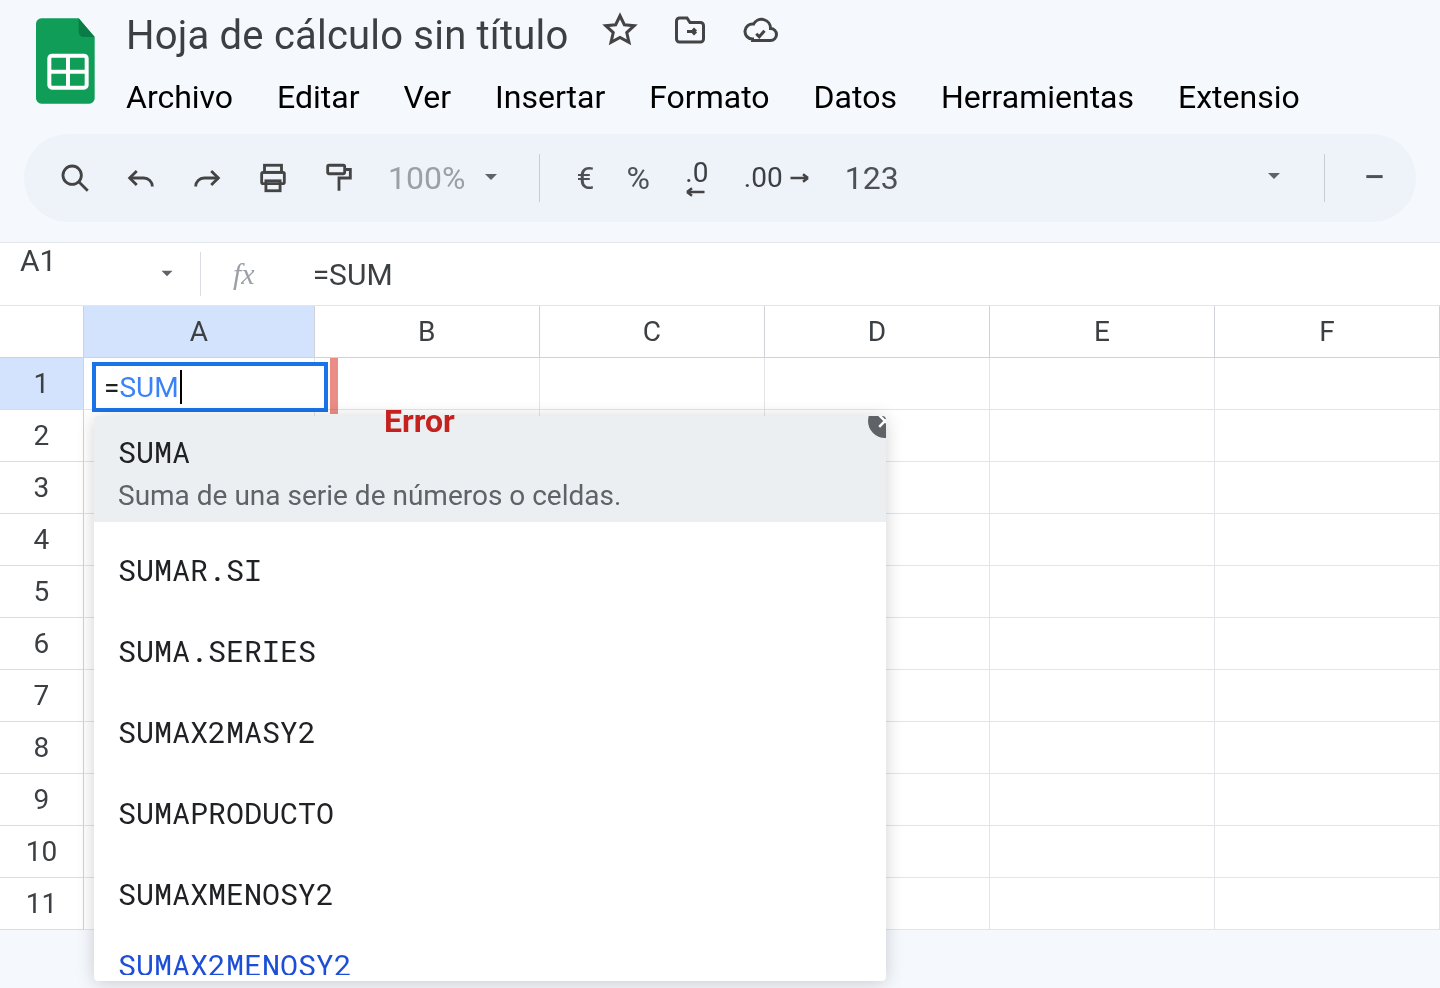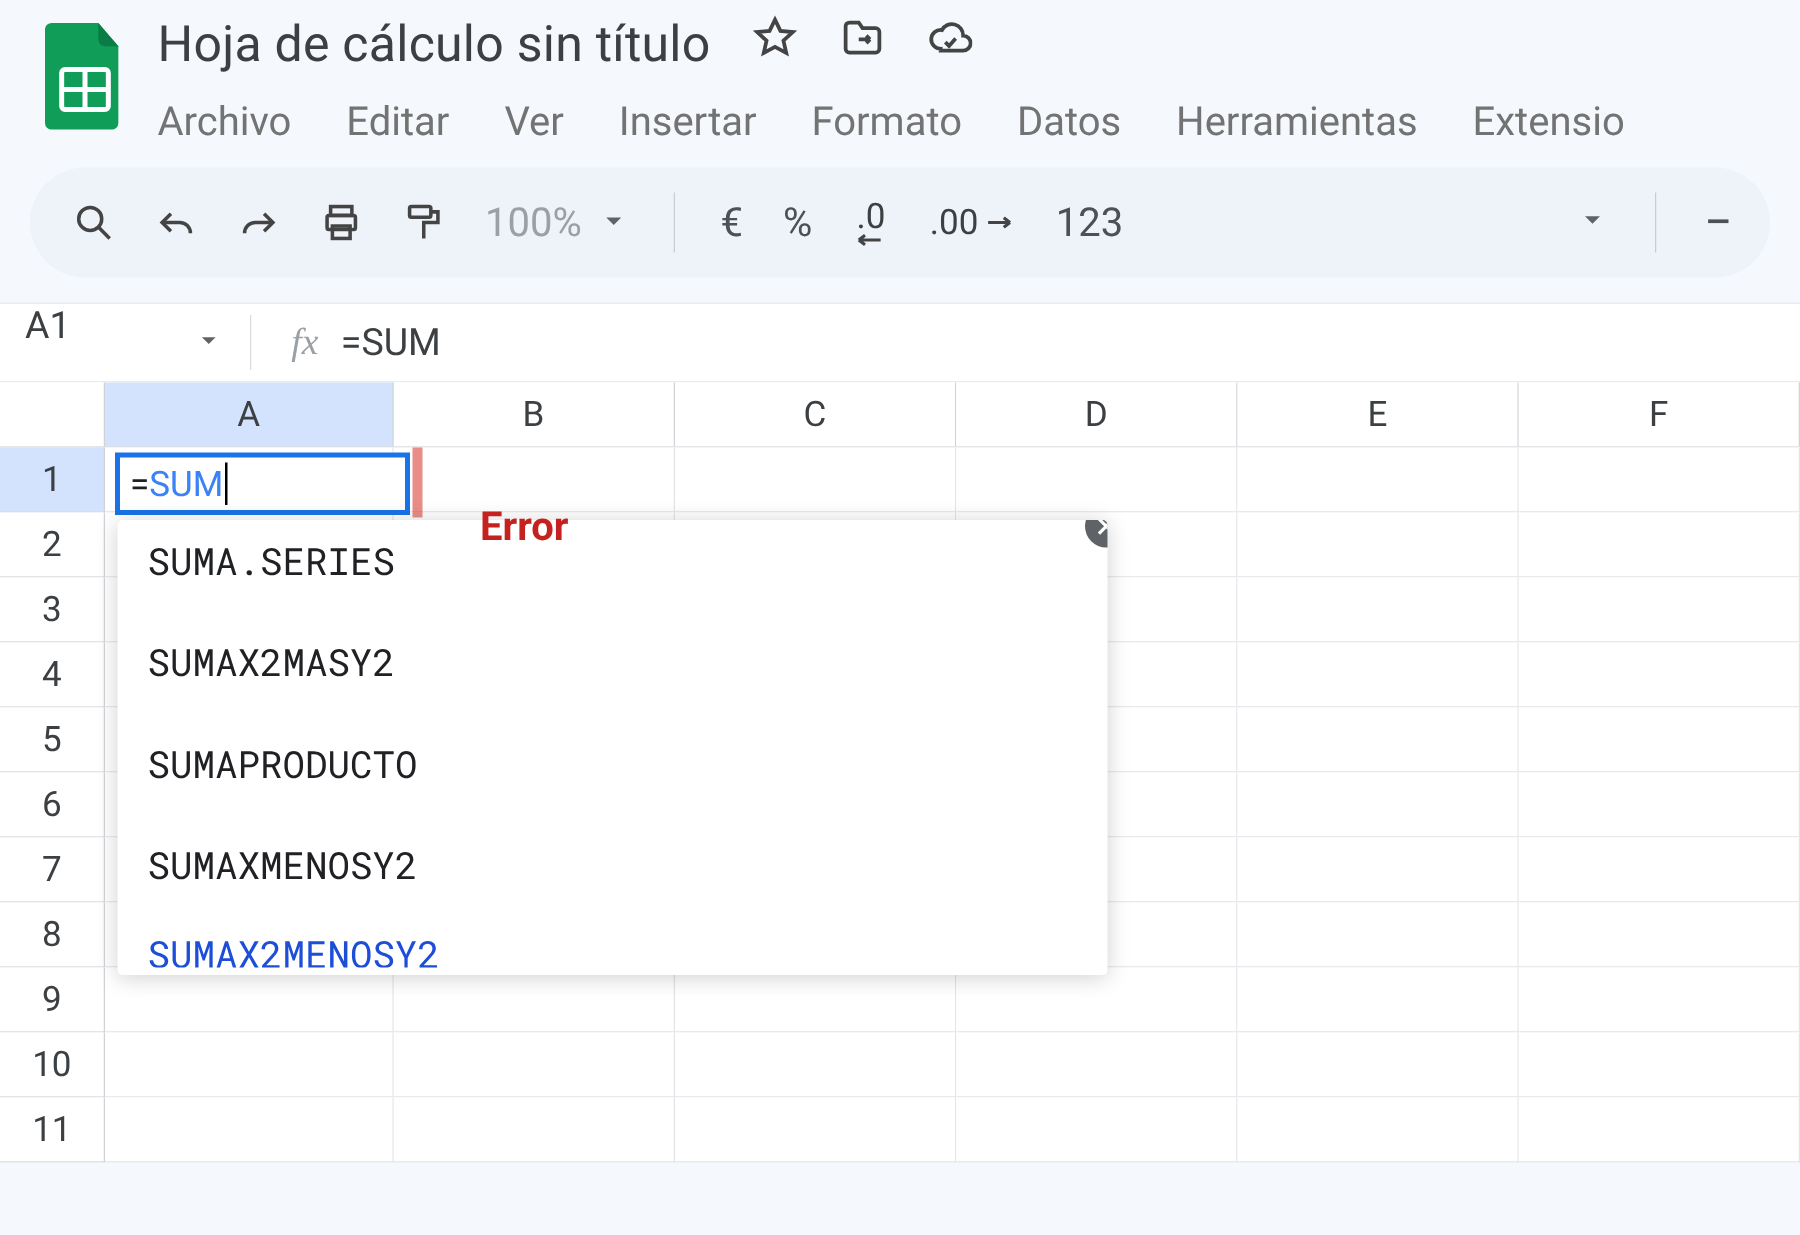--- a/index.html
+++ b/index.html
@@ -29,21 +29,21 @@
   .title-row { display: flex; align-items: flex-start; gap: 34px; height: 60px; }
   .doc-title {
     font-size: 40px; font-weight: 400; color: #3c4043; letter-spacing: 0.2px;
     white-space: nowrap;
   }
   .title-icon { color: #444; display: inline-flex; }
   .title-icon svg { width: 36px; height: 36px; stroke: #444; }
 
   .menu-row {
     display: flex; align-items: center; gap: 44px;
-    font-size: 32px; color: #737373; margin-top: 6px;
+    font-size: 32px; color: #000000; margin-top: 6px;
   }
   .menu-item { cursor: pointer; white-space: nowrap; }
 
   
   .toolbar-wrap { padding: 18px 24px 0 24px; text-align: center; }
   .toolbar {
     background: #eef3fa;
     border-radius: 48px;
     height: 88px;
     display: flex; align-items: center;
@@ -76,21 +76,21 @@
     padding-left: 20px; font-size: 30px; color: #3c4043;
     position: relative;
   }
   .name-caret { position: absolute; right: 22px; top: 50%; transform: translateY(-50%); }
   .name-caret svg { width: 22px; height: 22px; fill: #5f6368; }
   .fx-sep { width: 1px; height: 44px; background: #d9dce0; margin: 0 10px 0 0; }
   .fx-label {
     font-family: ui-serif, Georgia, serif; font-style: italic;
     color: #9aa0a6; font-size: 30px; margin: 0 18px 0 22px;
   }
-  .fx-input { font-size: 30px; color: #3c4043; }
+  .fx-input { font-size: 30px; color: #3c4043; margin-left: 40px; }
 
   
   .grid {
     position: relative;
     background: #fff;
     user-select: none;
   }
   .col-headers {
     display: flex; height: 52px; border-bottom: 1px solid #cfd2d6;
   }
@@ -449,20 +449,27 @@
   <div class="error-label">Error</div>
 
   <div class="ac-pop">
     <div class="ac-close">
       <svg viewBox="0 0 24 24">
           <line x1="5" y1="5" x2="19" y2="19"></line>
           <line x1="19" y1="5" x2="5" y2="19"></line>
         </svg>
     </div>
 
+  <div class="ac-item sel">
+        <div>SUMA</div>
+        <div class="ac-desc">Suma de una serie de números o celdas.</div>
+      </div>
+      <div class="ac-item">
+        <div>SUMAR.SI</div>
+      </div>
       <div class="ac-item">
         <div>SUMA.SERIES</div>
       </div>
       <div class="ac-item">
         <div>SUMAX2MASY2</div>
       </div>
       <div class="ac-item">
         <div>SUMAPRODUCTO</div>
       </div>
       <div class="ac-item">

